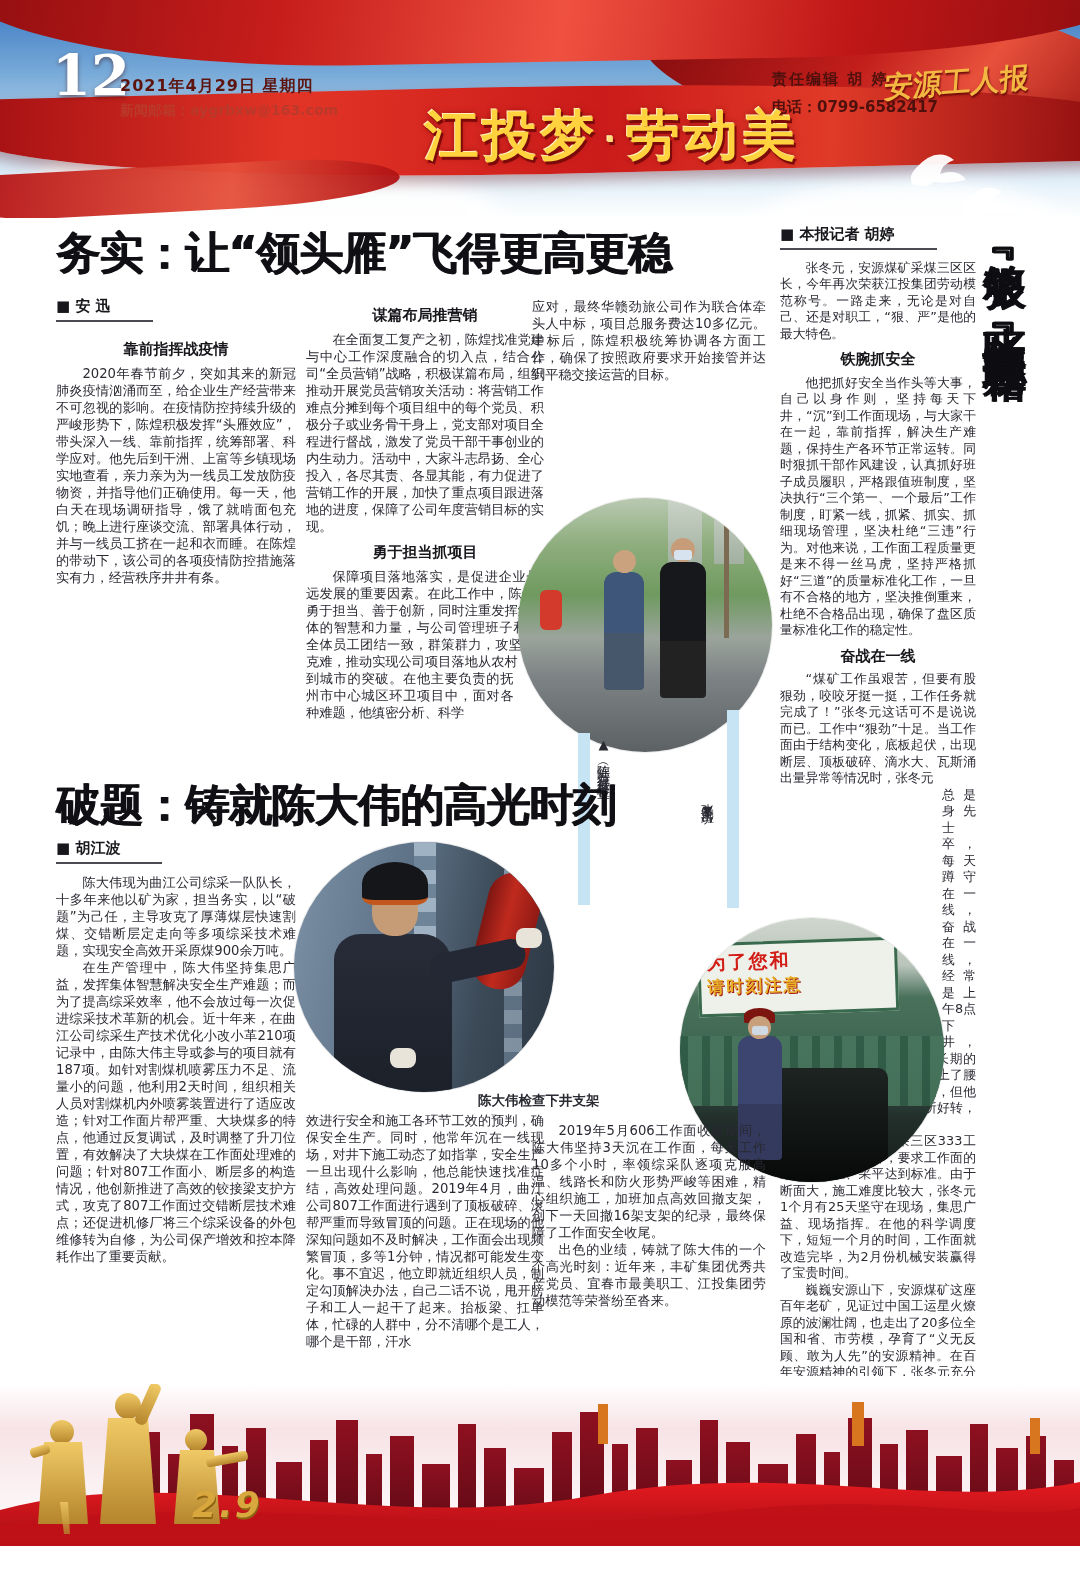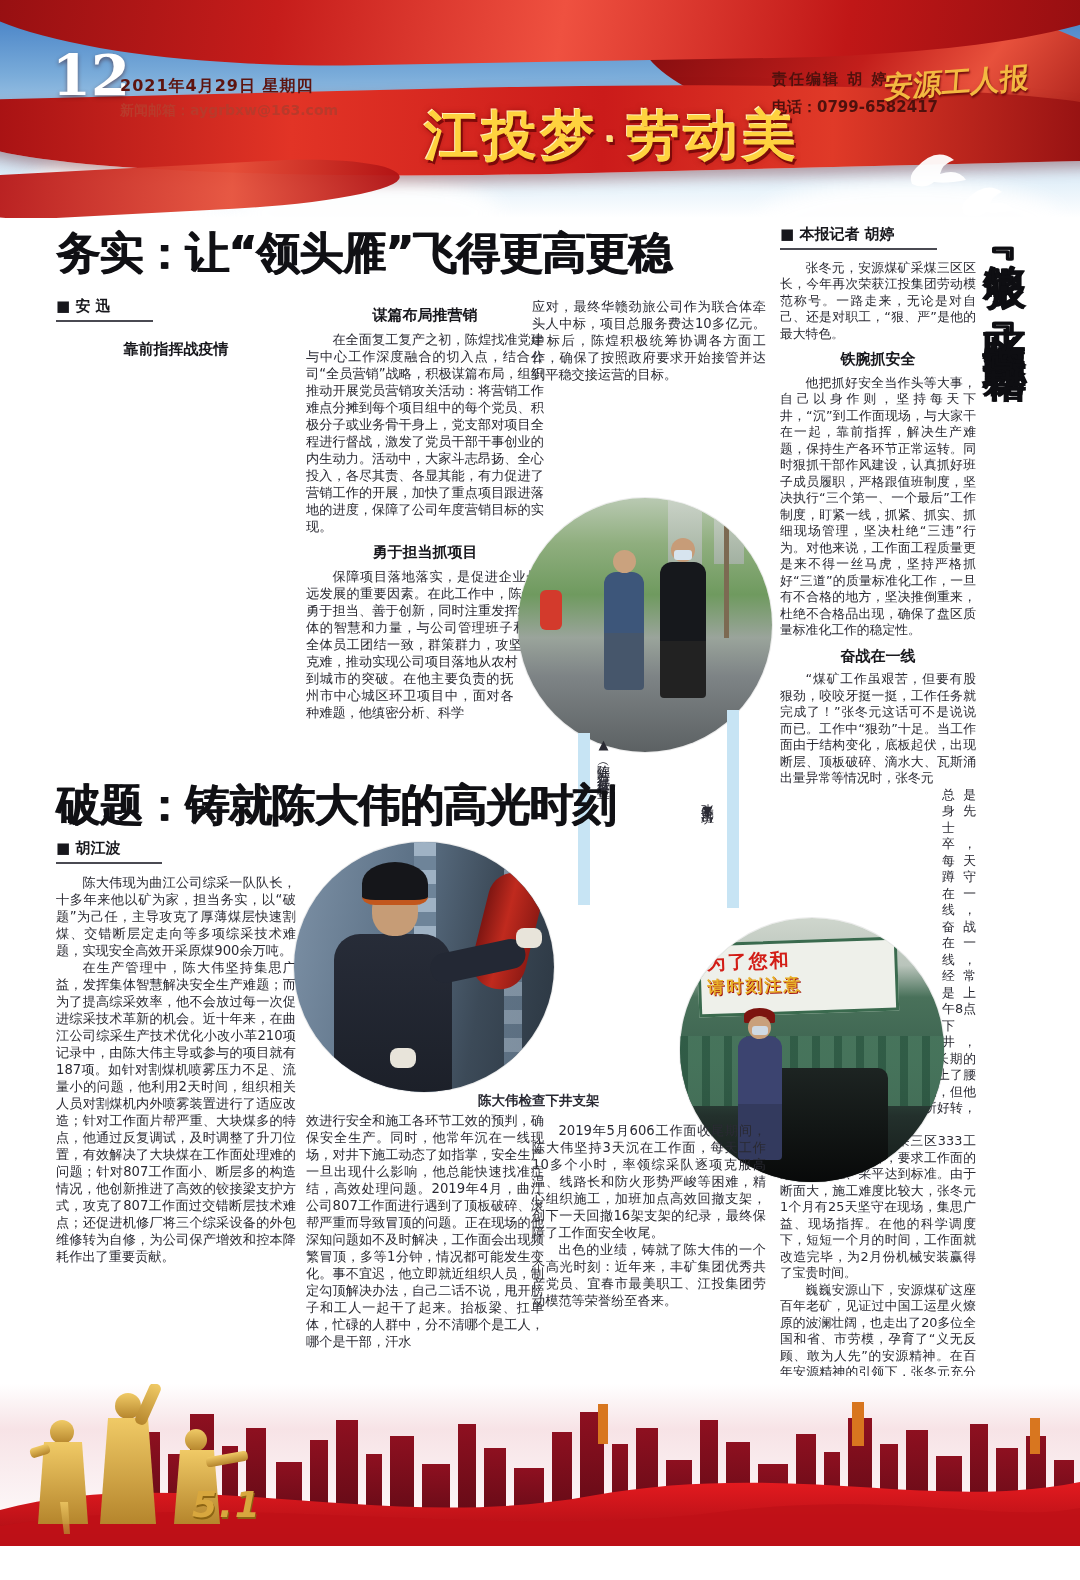--- a/index.html
+++ b/index.html
@@ -136,20 +136,21 @@
       <path d="M20 30 Q40 8 58 22 Q46 26 44 36 Q62 30 70 42 Q50 46 38 44 Q28 52 16 46 Q12 38 20 30Z" fill="#ffffff" opacity="0.95"></path>
       <path d="M70 62 Q90 42 106 54 Q96 58 94 66 Q110 62 118 72 Q100 76 90 74 Q80 82 68 76 Q64 68 70 62Z" fill="#ffffff" opacity="0.95"></path>
     </svg>
   </div>
 
   <div class="headline" style="left:56px;top:224px;">务实：让“领头雁”飞得更高更稳</div>
 
   <div class="col" style="left:56px;top:298px;width:240px;height:462px;">
     <span class="byline">■ 安 迅</span>
     <div class="subhead">靠前指挥战疫情</div>
+    <p>2020年春节前夕，突如其来的新冠肺炎疫情汹涌而至，给企业生产经营带来不可忽视的影响。在疫情防控持续升级的严峻形势下，陈煌积极发挥“头雁效应”，带头深入一线、靠前指挥，统筹部署、科学应对。他先后到干洲、上富等乡镇现场实地查看，亲力亲为为一线员工发放防疫物资，并指导他们正确使用。每一天，他白天在现场调研指导，饿了就啃面包充饥；晚上进行座谈交流、部署具体行动，并与一线员工挤在一起和衣而睡。在陈煌的带动下，该公司的各项疫情防控措施落实有力，经营秩序井井有条。</p>
   </div>
 
   <div class="col" style="left:306px;top:298px;width:238px;height:462px;">
     <div class="subhead">谋篇布局推营销</div>
     <p>在全面复工复产之初，陈煌找准党建与中心工作深度融合的切入点，结合公司“全员营销”战略，积极谋篇布局，组织推动开展党员营销攻关活动：将营销工作难点分摊到每个项目组中的每个党员、积极分子或业务骨干身上，党支部对项目全程进行督战，激发了党员干部干事创业的内生动力。活动中，大家斗志昂扬、全心投入，各尽其责、各显其能，有力促进了营销工作的开展，加快了重点项目跟进落地的进度，保障了公司年度营销目标的实现。</p>
     <div class="subhead">勇于担当抓项目</div>
     <p><span class="wrap-right"></span><span>保障项目落地落实，是促进企业长远发展的重要因素。在此工作中，陈煌勇于担当、善于创新，同时注重发挥集体的智慧和力量，与公司管理班子和全体员工团结一致，群策群力，攻坚克难，推动实现公司项目落地从农村到城市的突破。在他主要负责的抚州市中心城区环卫项目中，面对各种难题，他缜密分析、科学</span></p>
   </div>
 
   <div class="col" style="left:532px;top:298px;width:234px;height:200px;">
@@ -304,15 +305,15 @@
         <circle cx="128" cy="22" r="13"></circle>
           <path d="M108 34 L148 34 L156 140 L100 140 Z"></path>
         <rect x="142" y="-2" width="12" height="44" rx="5" transform="rotate(24 148 20)"></rect>
         <circle cx="196" cy="56" r="11"></circle>
           <path d="M180 66 L214 66 L220 140 L174 140 Z"></path>
         <rect x="206" y="70" width="42" height="10" rx="4" transform="rotate(-10 227 75)"></rect>
         <path d="M60 118 L64 150 L70 150 L68 118 Z" opacity="0.8"></path>
       </g>
     </svg>
   </div>
-  <div class="may-day">5.1</div>
+  <div class="may-day">2.9</div>
 
 </div>
 
 </body></html>

